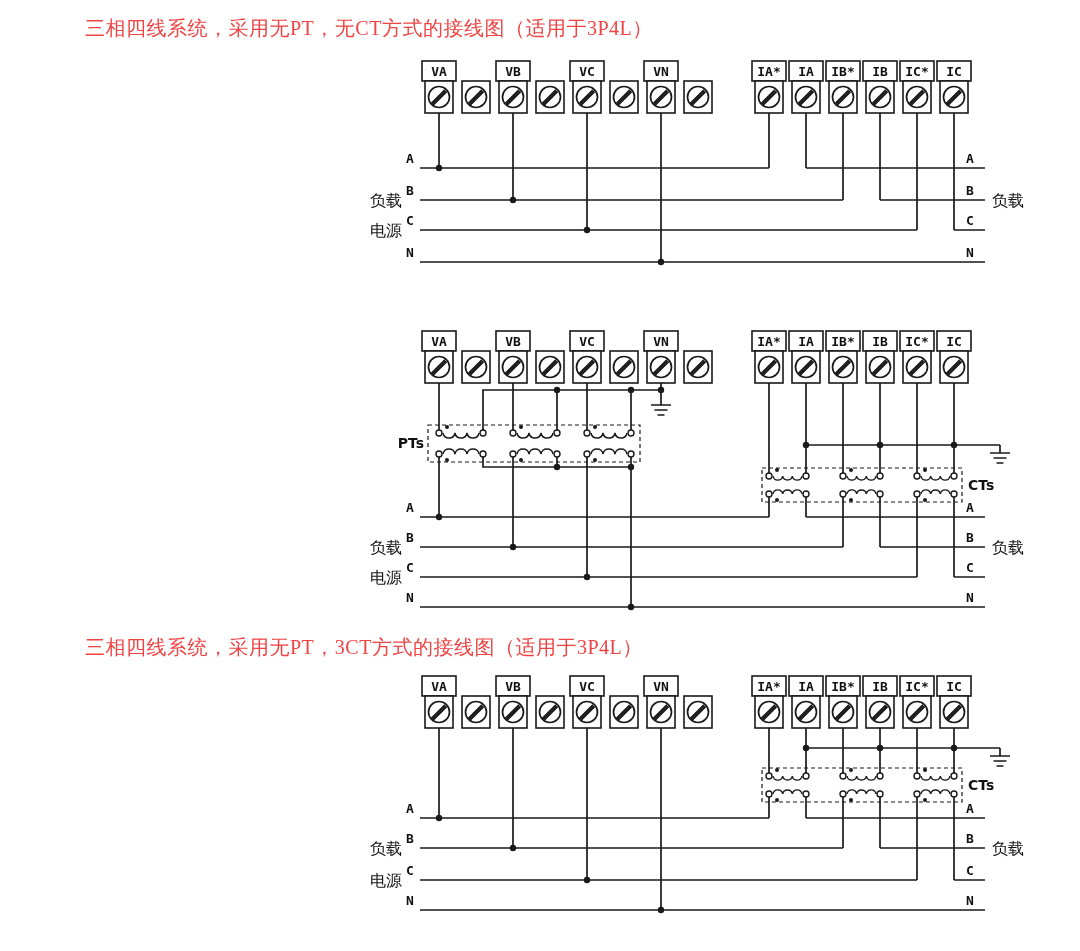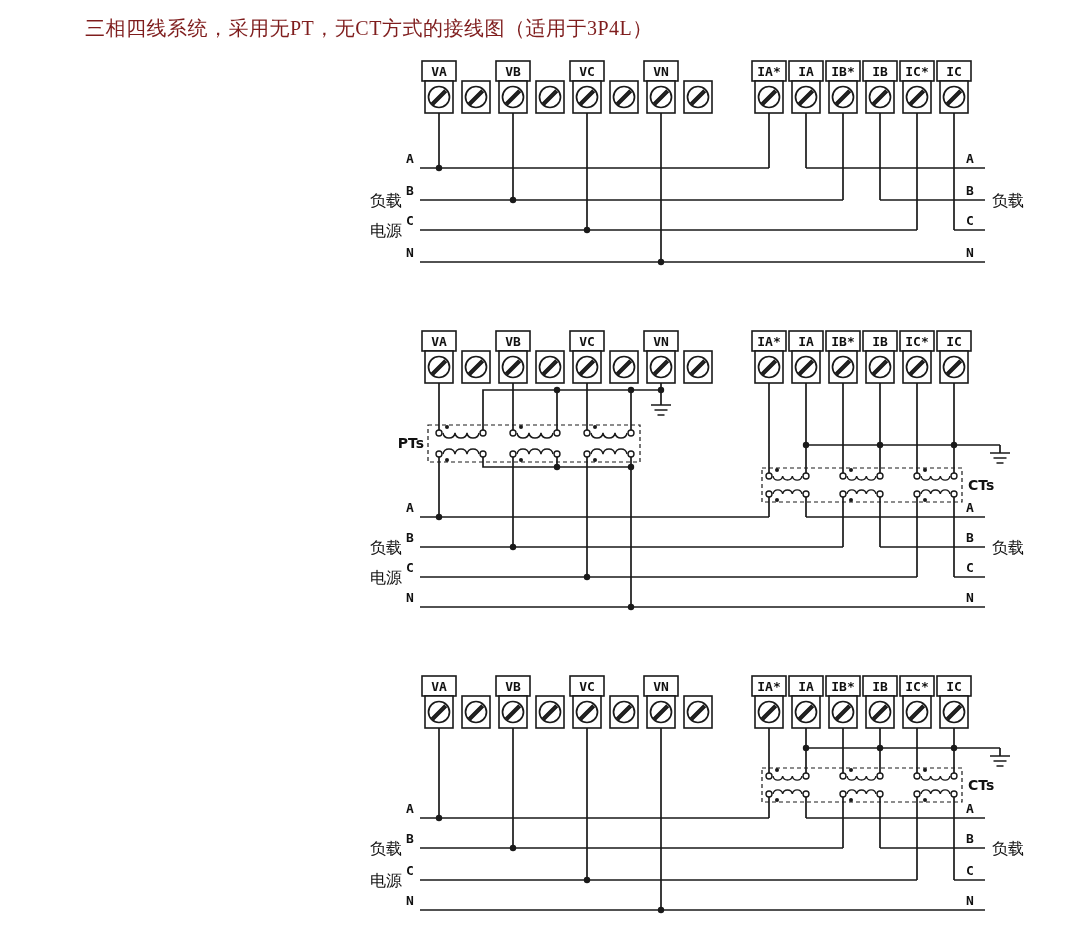--- a/index.html
+++ b/index.html
@@ -1,39 +1,40 @@
 <!DOCTYPE html>
 <html><head>
 <meta charset="utf-8">
 <style>
   * { margin:0; padding:0; box-sizing:border-box; }
   html,body { background:#ffffff; }
   #page { position:relative; width:1080px; height:951px; background:#fff; overflow:hidden;
           font-family:"Liberation Serif", serif; }
-  .title { position:absolute; left:85px; font:20px/1.25 "Liberation Serif", serif; color:#7f1d1d;
+  .title { position:absolute; left:85px; font:20px/1.25 "Liberation Serif", serif; color:#ef4444;
            letter-spacing:0.5px; white-space:nowrap; }
   svg { position:absolute; left:0; display:block; }
   .wire   { stroke:#1a1a1a; stroke-width:1.7; fill:none; }
   .thin   { stroke:#1a1a1a; stroke-width:1.4; fill:none; }
   .dashbox{ stroke:#1a1a1a; stroke-width:1.2; fill:none; stroke-dasharray:4 3; }
   .dot    { fill:#1a1a1a; stroke:none; }
   .term-circle { fill:#fff; stroke:#1a1a1a; stroke-width:1.4; }
   .tl     { font:bold 13px "DejaVu Sans Mono", monospace; fill:#111; text-anchor:middle; }
   .busl   { font:bold 13px "DejaVu Sans Mono", monospace; fill:#111; text-anchor:middle; }
   .cjk    { font:16px "Liberation Serif", serif; fill:#111; }
   .cjk-end{ text-anchor:end; }
   .comp   { font:bold 14px "DejaVu Sans", sans-serif; fill:#111; }
   .lblrect{ fill:#fff; stroke:#1a1a1a; stroke-width:1.6; }
 </style>
 </head>
 <body>
 
 <div id="page">
 
   <div class="title" style="top:16px">三相四线系统，采用无PT，无CT方式的接线图（适用于3P4L）</div>
+  <div class="title" style="top:635px">三相四线系统，采用无PT，3CT方式的接线图（适用于3P4L）</div>
 
   <svg style="top:55px" width="1080" height="225" viewBox="0 0 1080 225">
     <defs>
       <g id="d1screw">
         <rect x="-14" y="0" width="28" height="32" fill="#fff" stroke="#1a1a1a" stroke-width="1.6"></rect>
         <circle cx="0" cy="16" r="10.5" fill="#fff" stroke="#1a1a1a" stroke-width="1.7"></circle>
         <path d="M-7.5 22.5L6 9M-6 24L7.5 10.5" stroke="#1a1a1a" stroke-width="2" fill="none"></path>
       </g>
     </defs>
 

